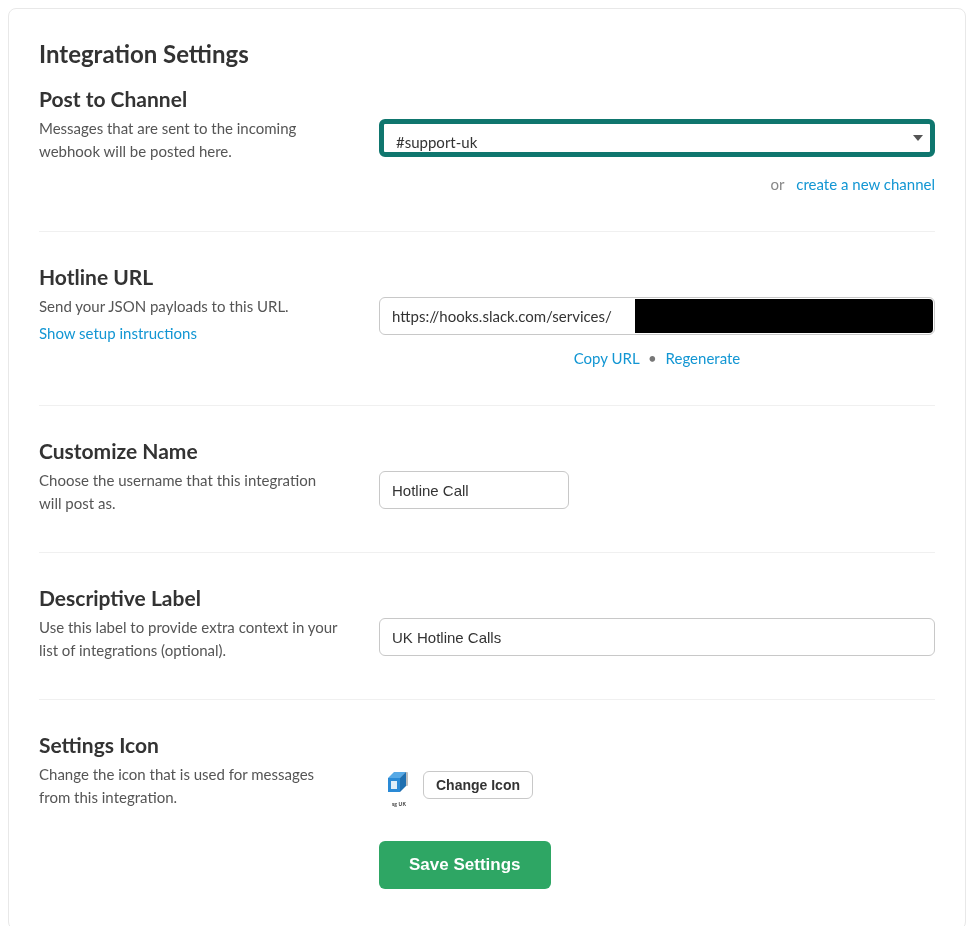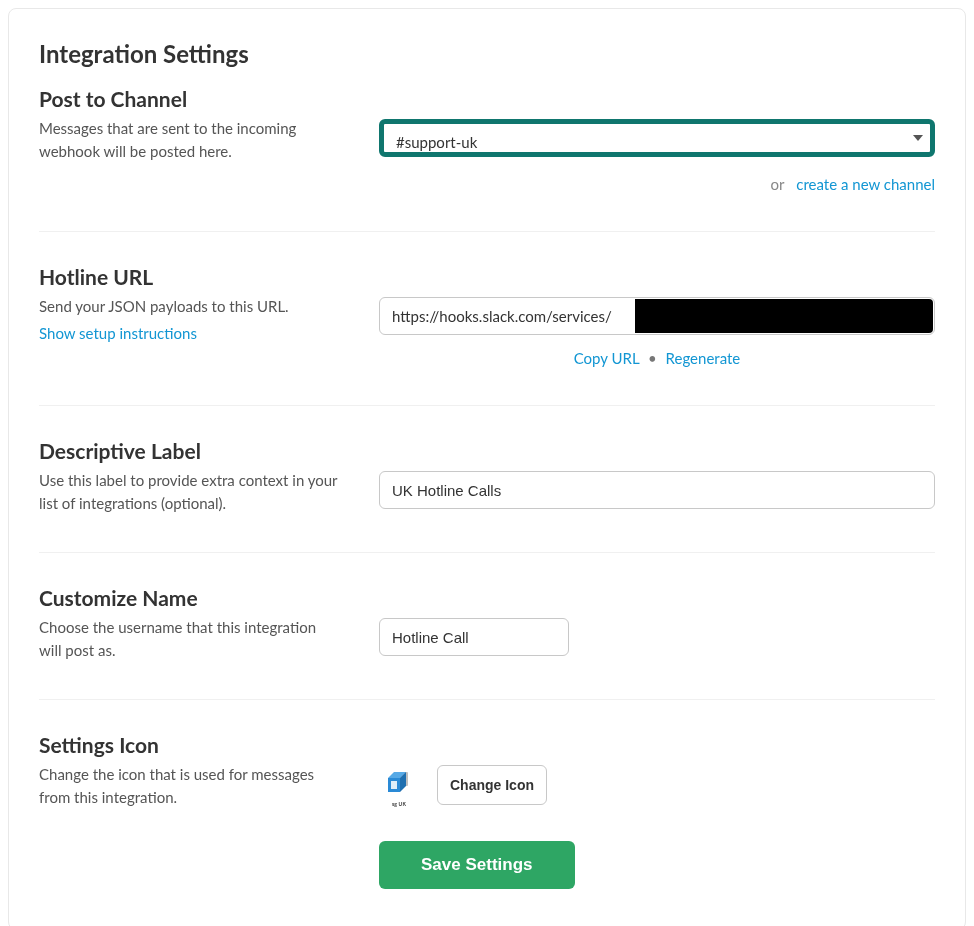--- a/index.html
+++ b/index.html
@@ -134,21 +134,22 @@
     text-align: center;
     margin-top: 14px;
     font-size: 15px;
   }
   .dot-sep {
     color: #777;
     margin: 0 5px;
   }
   .icon-row {
     display: flex;
-    gap: 18px;
+    align-items: center;
+    gap: 4px;
   }
   .icon-placeholder {
     width: 40px;
     height: 40px;
     display: flex;
     align-items: center;
     justify-content: center;
     position: relative;
   }
   .icon-placeholder .caption {
@@ -172,21 +173,21 @@
     line-height: 1;
   }
   .save-btn {
     display: inline-block;
     border: none;
     border-radius: 6px;
     background: #2ea664;
     color: #fff;
     font-size: 17px;
     font-weight: 700;
-    padding: 14px 42px;
+    padding: 14px 30px;
     cursor: pointer;
     margin-top: 36px;
   }
 </style>
 </head>
 <body>
 
 <div class="page">
   <div class="card">
 
@@ -228,35 +229,35 @@
           <div class="action-row">
             <a class="link">Copy URL</a>
             <span class="dot-sep">•</span>
             <a class="link">Regenerate</a>
           </div>
         </div>
       </div>
     </div>
 
     <div class="section">
+      <div class="section-header">Customize Name</div>
+      <div class="row">
+        <div class="left-col">Choose the username that this integration will post as.</div>
+        <div class="right-col">
+          <input class="text-input small" type="text" value="Hotline Call" style="">
+        </div>
+      </div>
+    </div>
+
+    <div class="section">
       <div class="section-header">Descriptive Label</div>
       <div class="row">
         <div class="left-col">Use this label to provide extra context in your list of integrations (optional).</div>
         <div class="right-col">
           <input class="text-input" type="text" value="UK Hotline Calls" style="">
-        </div>
-      </div>
-    </div>
-
-    <div class="section">
-      <div class="section-header">Customize Name</div>
-      <div class="row">
-        <div class="left-col">Choose the username that this integration will post as.</div>
-        <div class="right-col">
-          <input class="text-input small" type="text" value="Hotline Call" style="">
         </div>
       </div>
     </div>
 
     <div class="section">
       <div class="section-header">Settings Icon</div>
       <div class="row">
         <div class="left-col">Change the icon that is used for messages from this integration.</div>
         <div class="right-col">
           <div class="icon-row">

